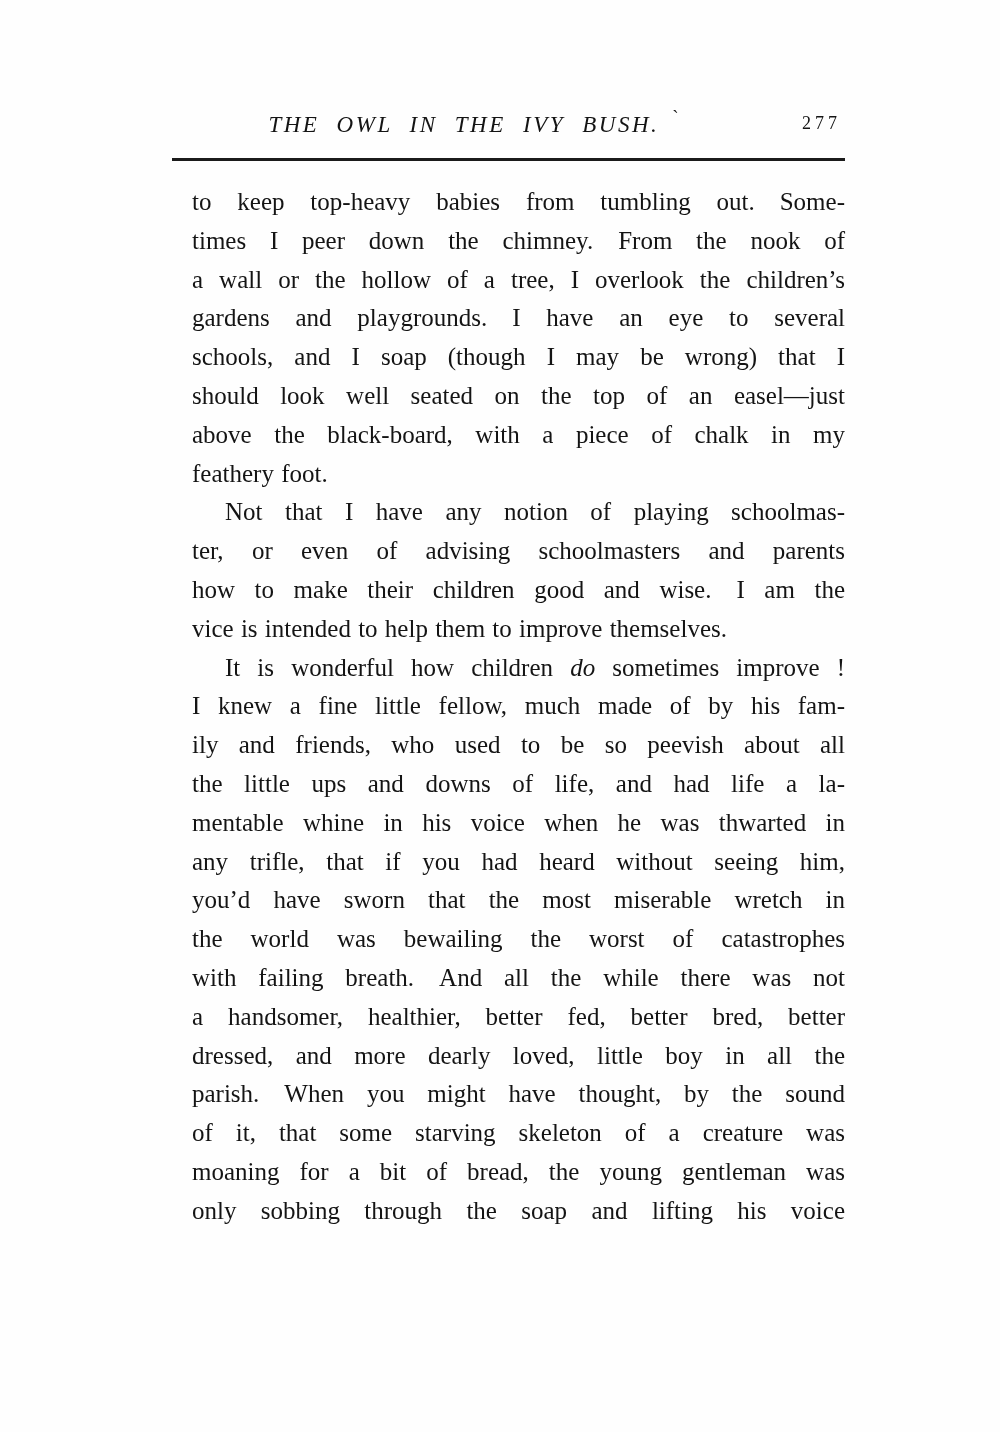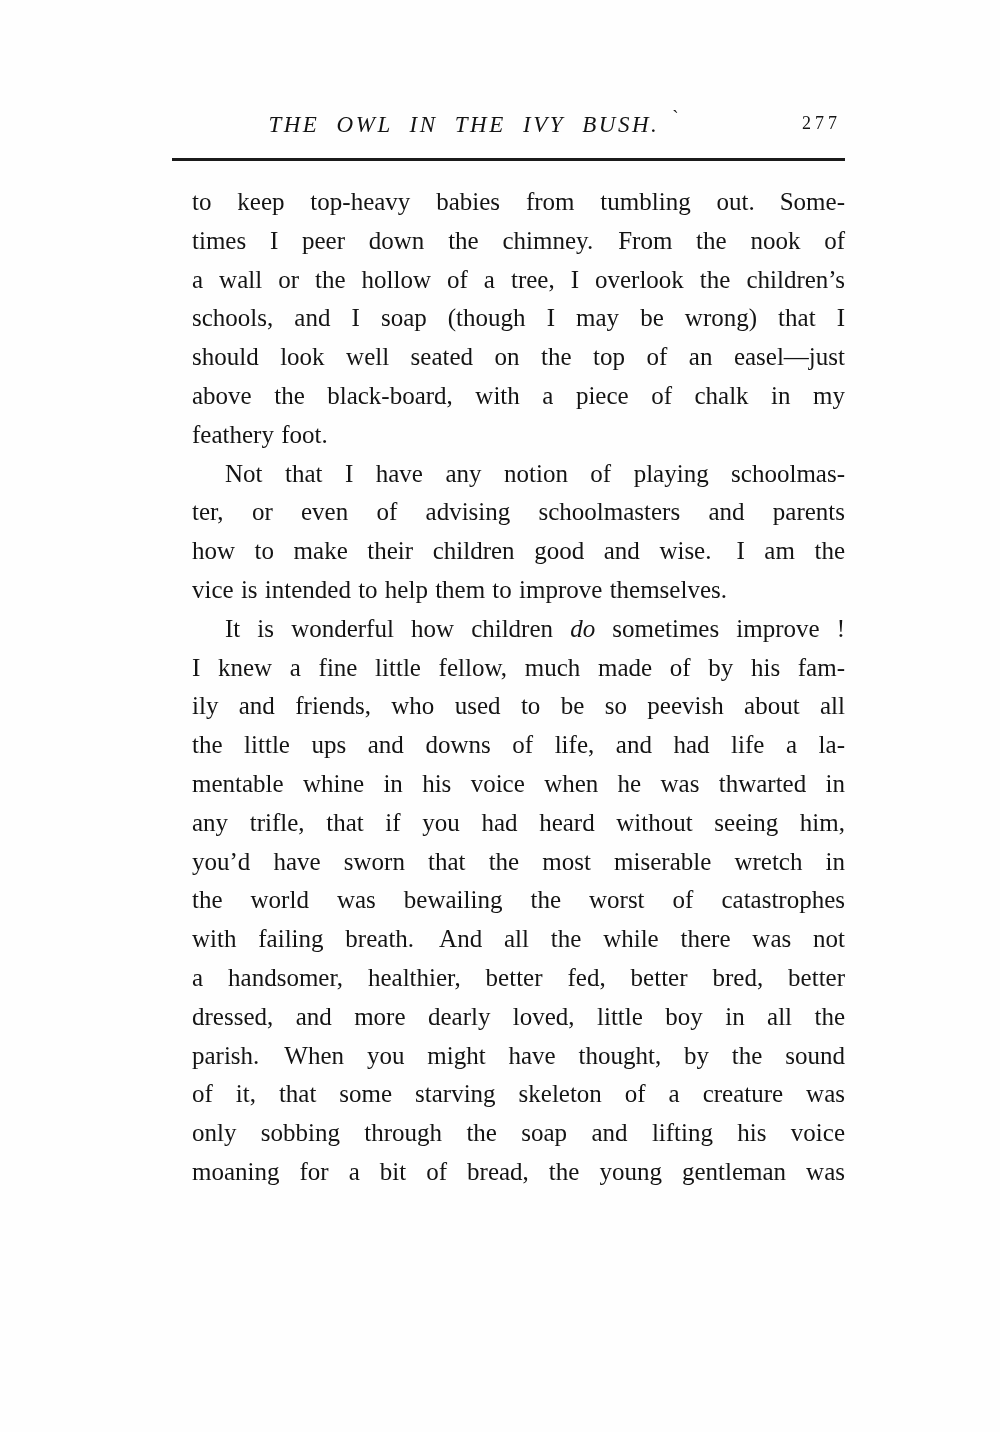--- a/index.html
+++ b/index.html
@@ -92,20 +92,21 @@
     <div class="folio">277</div>
   </div>
 
   <div class="header-rule"></div>
 
   <div class="page-body">
       <div class="para">
         <div class="line"><span>to keep top-heavy babies from tumbling out. Some-</span></div>
         <div class="line"><span>times I peer down the chimney. From the nook of</span></div>
         <div class="line"><span>a wall or the hollow of a tree, I overlook the children’s</span></div>
+        <div class="line"><span>gardens and playgrounds. I have an eye to several</span></div>
         <div class="line"><span>schools, and I soap (though I may be wrong) that I</span></div>
         <div class="line"><span>should look well seated on the top of an easel—just</span></div>
         <div class="line"><span>above the black-board, with a piece of chalk in my</span></div>
         <div class="line no-just"><span>feathery foot.</span></div>
       </div>
       <div class="para">
         <div class="line indent"><span>Not that I have any notion of playing schoolmas-</span></div>
         <div class="line"><span>ter, or even of advising schoolmasters and parents</span></div>
         <div class="line"><span>how to make their children good and wise. I am the</span></div>
         <div class="line no-just"><span>vice is intended to help them to improve themselves.</span></div>
@@ -117,17 +118,17 @@
         <div class="line"><span>the little ups and downs of life, and had life a la-</span></div>
         <div class="line"><span>mentable whine in his voice when he was thwarted in</span></div>
         <div class="line"><span>any trifle, that if you had heard without seeing him,</span></div>
         <div class="line"><span>you’d have sworn that the most miserable wretch in</span></div>
         <div class="line"><span>the world was bewailing the worst of catastrophes</span></div>
         <div class="line"><span>with failing breath. And all the while there was not</span></div>
         <div class="line"><span>a handsomer, healthier, better fed, better bred, better</span></div>
         <div class="line"><span>dressed, and more dearly loved, little boy in all the</span></div>
         <div class="line"><span>parish. When you might have thought, by the sound</span></div>
         <div class="line"><span>of it, that some starving skeleton of a creature was</span></div>
+        <div class="line"><span>moaning for a bit of bread, the young gentleman was</span></div>
         <div class="line"><span>only sobbing through the soap and lifting his voice</span></div>
-        <div class="line"><span>moaning for a bit of bread, the young gentleman was</span></div>
       </div>
     </div>
 </div>
 
 </body></html>

